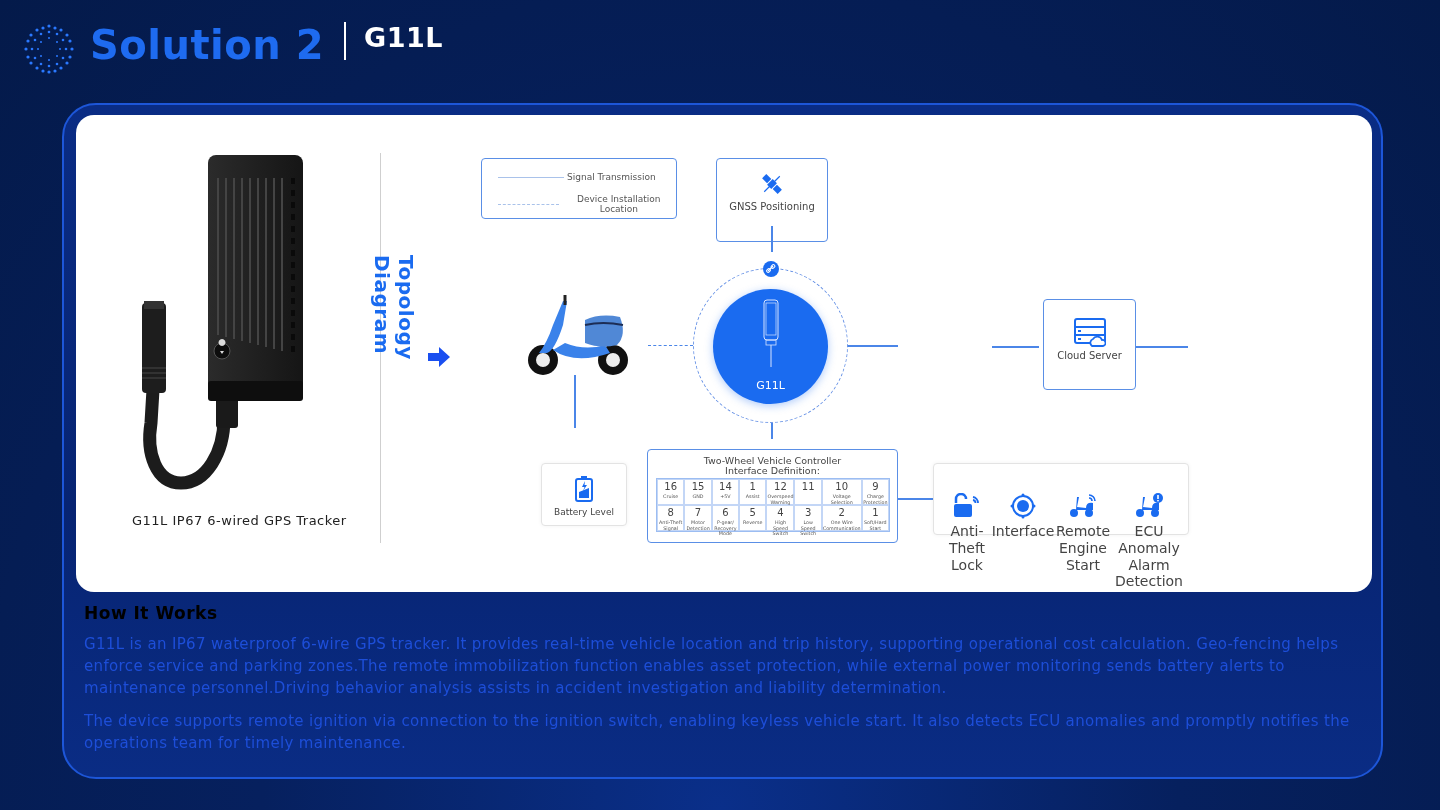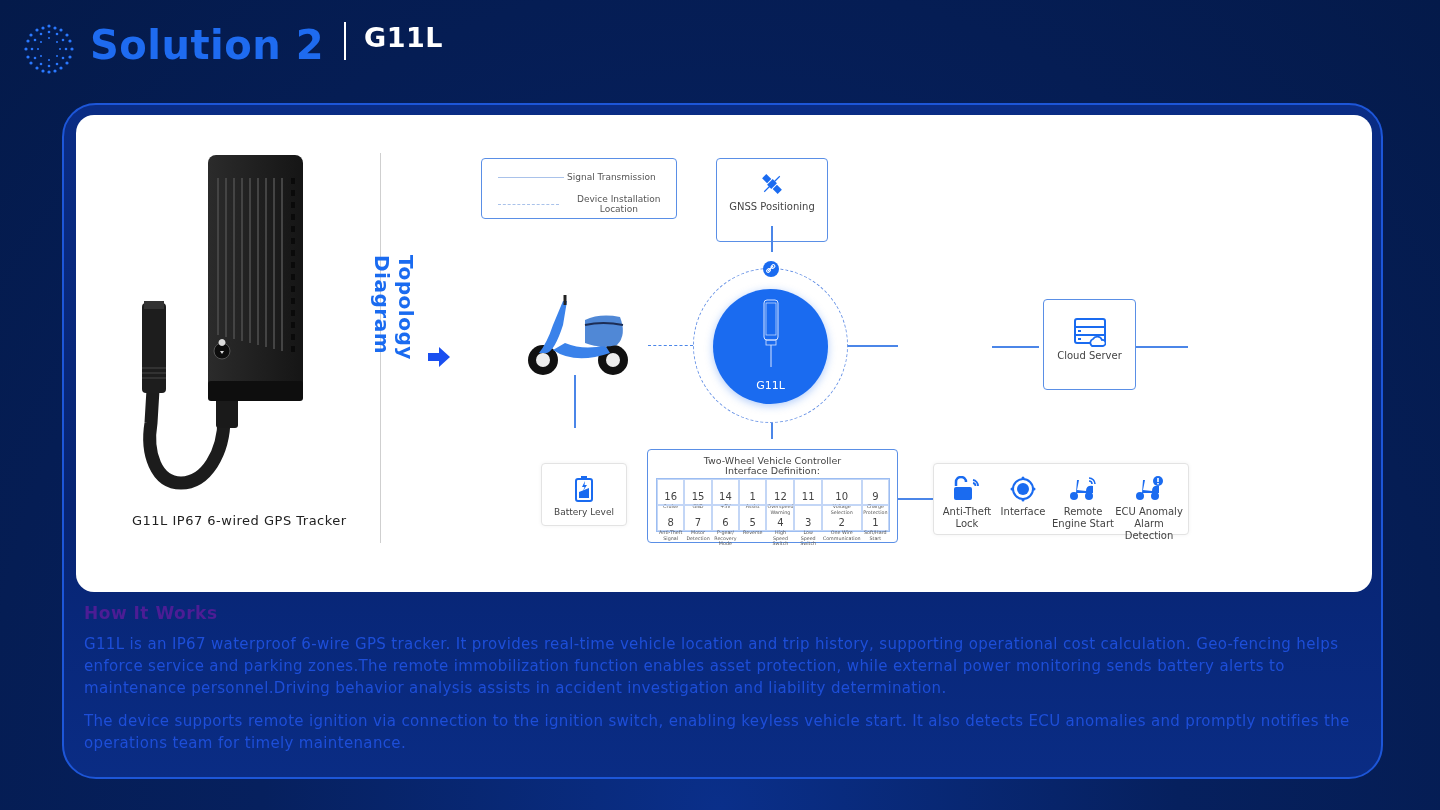--- a/index.html
+++ b/index.html
@@ -17,26 +17,26 @@
 .vsep{position:absolute;left:304px;top:38px;width:1px;height:390px;background:#cfcfcf}
 .topo{position:absolute;left:318px;top:140px;width:24px;height:210px;writing-mode:vertical-rl;font-weight:bold;font-size:20px;color:#1a6bf0;letter-spacing:.5px}
 .bigarrow{position:absolute;left:352px;top:232px}
 .box{position:absolute;border:1.5px solid #5a8fe6;background:#fff;border-radius:4px;color:#444;font-size:10px;text-align:center}
 .sbox{position:absolute;border:1px solid #e3e3e3;background:#fff;border-radius:4px;color:#444;font-size:9px;text-align:center;box-shadow:0 0 4px rgba(0,0,0,.05)}
 .legend-row{display:flex;align-items:center;font-size:9px;color:#555;position:absolute;left:16px}
 .line{position:absolute;background:#4b86e8}
 .dash{position:absolute;border-top:1.5px dashed #4b86e8}
 .ah{position:absolute;width:0;height:0}
 .grid{position:absolute;left:8px;top:28px;width:234px;display:grid;grid-template-columns:repeat(8,1fr);border:1px solid #9cbdf2}
-.cell{border:1px solid #c3d6f6;height:26px;padding-top:12px;line-height:1}
+.cell{border:1px solid #c3d6f6;height:26px;padding-top:2px;line-height:1}
 .cell .n{font-size:10px;color:#444;display:block}
 .cell .l{font-size:4.8px;color:#555;display:block;margin-top:2px;line-height:1.15}
-.how{position:absolute;left:84px;top:603px;font-weight:bold;font-size:17px;color:#4c1d95;letter-spacing:.5px}
+.how{position:absolute;left:84px;top:603px;font-weight:bold;font-size:17px;color:#000000;letter-spacing:.5px}
 .para{position:absolute;left:84px;width:1290px;font-size:15px;line-height:22px;color:#1d4ed8;letter-spacing:.35px}
-.feat{position:absolute;top:12px;width:64px;text-align:center;font-size:10px;color:#444;line-height:1.2}
+.feat{position:absolute;top:29px;width:64px;text-align:center;font-size:14px;color:#444;line-height:1.2}
 .feat svg{display:block;margin:0 auto 4px}
 </style>
 </head>
 <body>
 
 <div class="header">
   <svg class="logo" viewBox="0 0 54 54">
     <g fill="#2a78ff">
       <circle cx="27" cy="4" r="1.6"></circle>
         <circle cx="33" cy="6" r="1.6"></circle>

